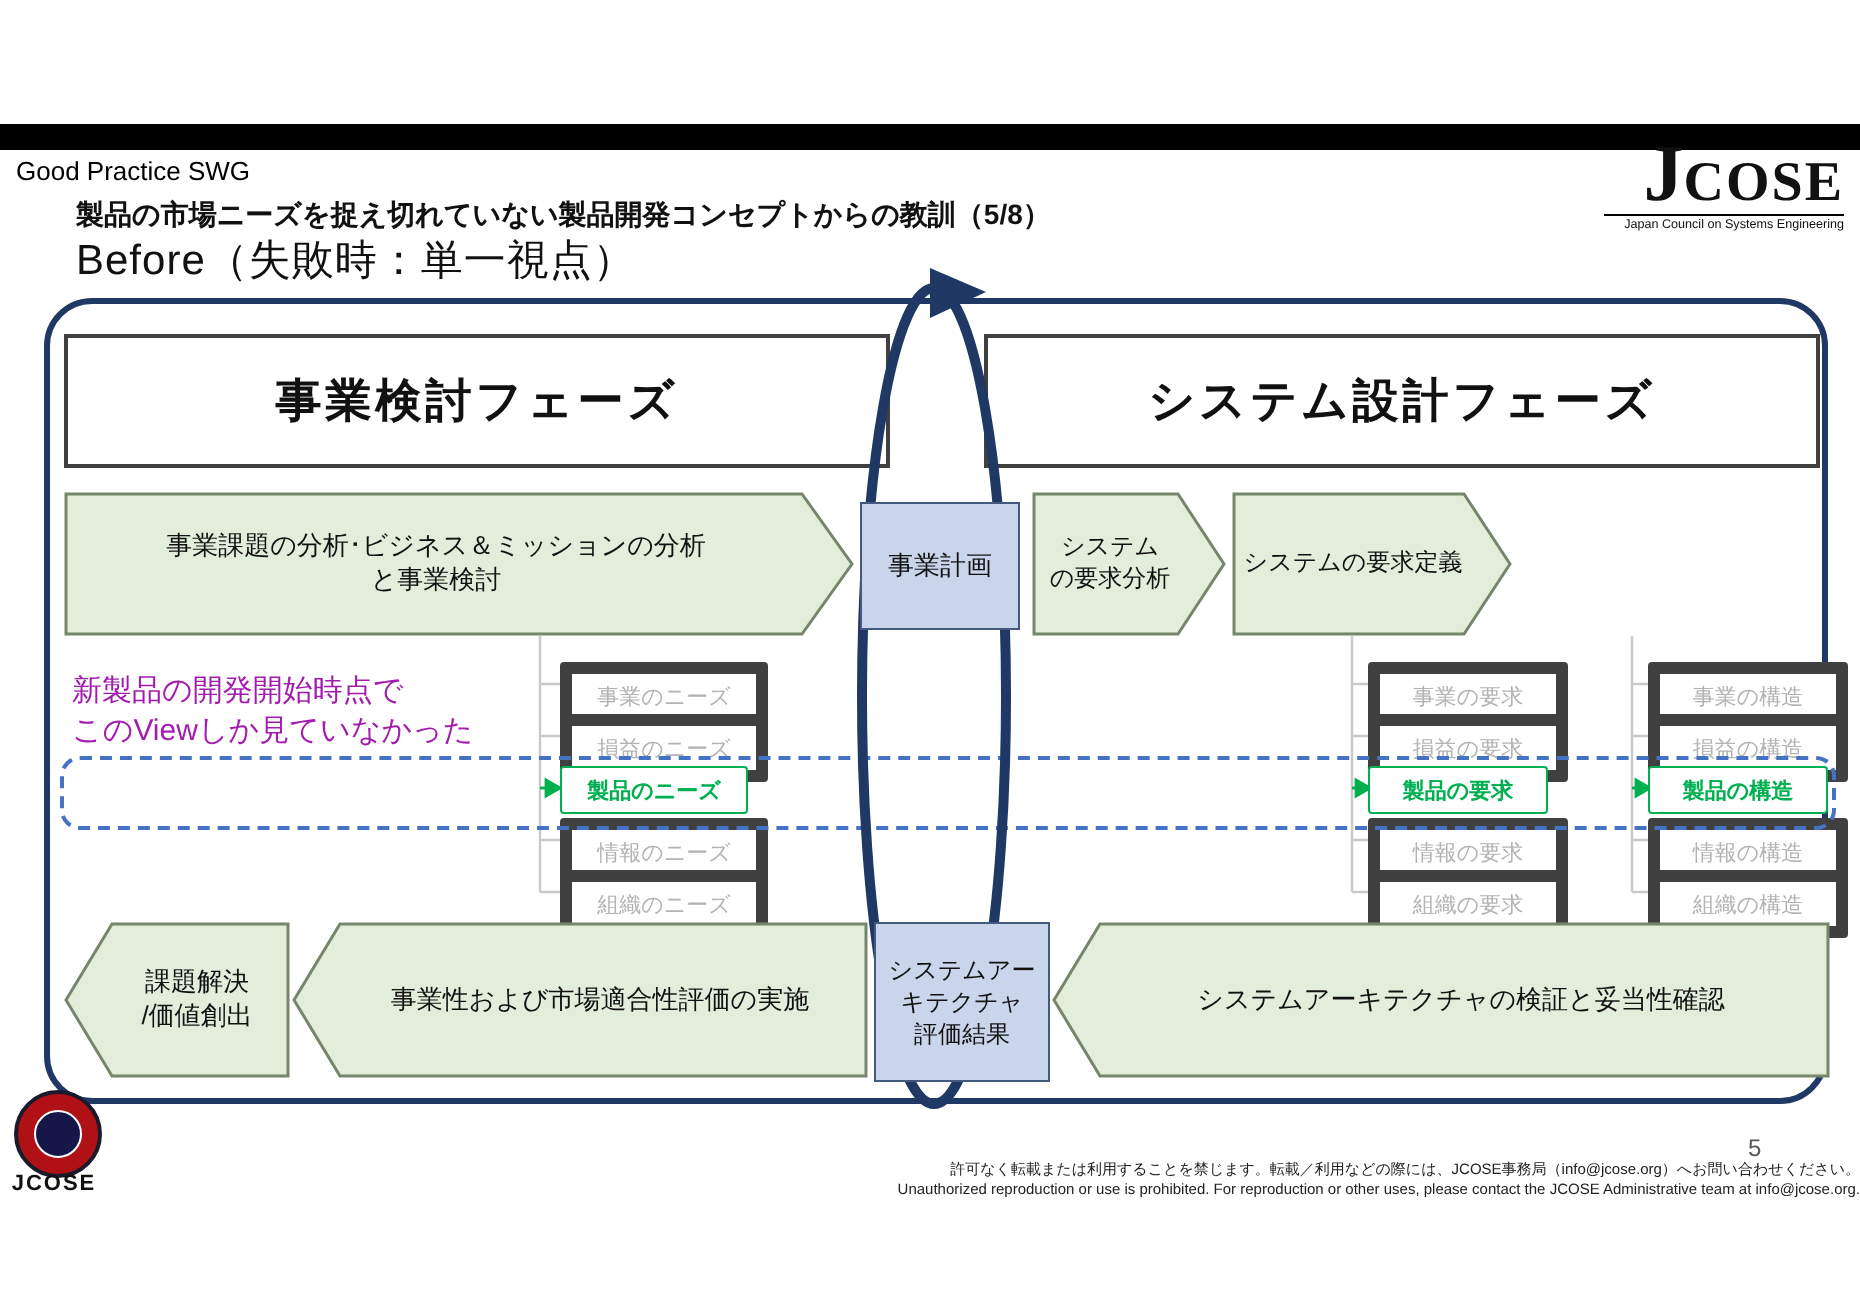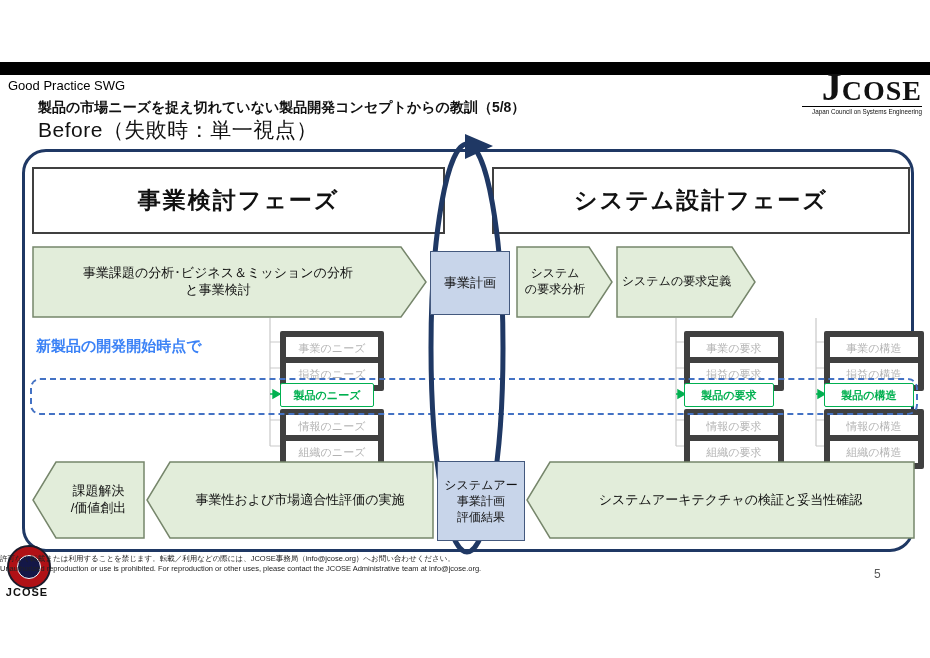--- a/index.html
+++ b/index.html
@@ -21,24 +21,24 @@
   .shape{z-index:2}
   .shape svg{position:absolute;left:0;top:0}
   .slabel{position:absolute;inset:0;display:flex;align-items:center;justify-content:center;
           text-align:center;white-space:pre-line;line-height:1.3;color:#111}
   .bluebox{background:#C8D5EA;border:1.5px solid #44597E;display:flex;align-items:center;justify-content:center;
            text-align:center;white-space:pre-line;z-index:5;line-height:1.35}
   .mbox{position:absolute;background:#fff;border:6px solid #404040;color:#B3B3B3;display:flex;align-items:center;
         justify-content:center;font-size:11px;z-index:2;border-radius:2px}
   .mbox.green{border:1.5px solid #00B050;color:#00B050;font-weight:bold}
   .dashed{left:30px;top:378px;width:884px;height:33px;border:2px dashed #4472C4;border-radius:10px;z-index:3}
-  .note{left:36px;top:336px;color:#3b82f6;font-size:15px;font-weight:bold;line-height:20px;z-index:6}
+  .note{left:36px;top:336px;color:#a21caf;font-size:15px;font-weight:normal;line-height:20px;z-index:6}
   .conn{left:0;top:0;z-index:1;pointer-events:none}
   .loop{left:413px;top:132px;z-index:4;pointer-events:none}
-  .footer{left:0;top:554px;width:930px;text-align:left;font-size:7.5px;color:#222;line-height:10px;z-index:2}
+  .footer{left:0;top:580px;width:930px;text-align:right;font-size:7.5px;color:#222;line-height:10px;z-index:2}
   .pagenum{left:874px;top:567px;font-size:12px;color:#595959}
   .emblem{left:7px;top:545px;width:40px;height:40px;border-radius:50%;background:#B01116;border:2px solid #1a1a2a;
           display:flex;align-items:center;justify-content:center;z-index:2}
   .emblem-core{width:22px;height:22px;border-radius:50%;background:#141747;border:1px solid #fff}
   .emblem-label{left:2px;top:586px;width:50px;text-align:center;font-size:11px;font-weight:bold;letter-spacing:1px;z-index:2}
 </style>
 </head>
 <body>
 
 <div class="slide">
@@ -120,39 +120,40 @@
   <div class="mbox" style="left:824px;top:331px;width:88px;height:22px">事業の構造</div>
   <div class="mbox" style="left:824px;top:357px;width:88px;height:22px">損益の構造</div>
   <div class="mbox green" style="left:824px;top:383px;width:88px;height:22px">製品の構造</div>
   <div class="mbox" style="left:824px;top:409px;width:88px;height:22px">情報の構造</div>
   <div class="mbox" style="left:824px;top:435px;width:88px;height:22px">組織の構造</div>
 
   <div class="abs dashed"></div>
 
   <div class="abs note">
     <div>新製品の開発開始時点で</div>
+    <div>このViewしか見ていなかった</div>
   </div>
 
   <div class="abs shape" style="left:32px;top:461px;width:113px;height:78px">
     <svg width="113" height="78">
       <polygon points="24,1 112,1 112,77 24,77 1,39" fill="#E2EDDA" stroke="#76866B" stroke-width="1.5"></polygon>
     </svg>
     <div class="slabel" style="padding-left:20px;font-size:13px">課題解決
 /価値創出</div>
   </div>
 
   <div class="abs shape" style="left:146px;top:461px;width:288px;height:78px">
     <svg width="288" height="78">
       <polygon points="24,1 287,1 287,77 24,77 1,39" fill="#E2EDDA" stroke="#76866B" stroke-width="1.5"></polygon>
     </svg>
     <div class="slabel" style="padding-left:20px;font-size:13px">事業性および市場適合性評価の実施</div>
   </div>
 
   <div class="abs bluebox" style="left:437px;top:461px;width:86px;height:78px;font-size:12px">システムアー
-事業計画
+キテクチャ
 評価結果</div>
 
   <div class="abs shape" style="left:526px;top:461px;width:389px;height:78px">
     <svg width="389" height="78">
       <polygon points="24,1 388,1 388,77 24,77 1,39" fill="#E2EDDA" stroke="#76866B" stroke-width="1.5"></polygon>
     </svg>
     <div class="slabel" style="padding-left:20px;font-size:13px">システムアーキテクチャの検証と妥当性確認</div>
   </div>
 
   <svg class="abs loop" width="112" height="432">

